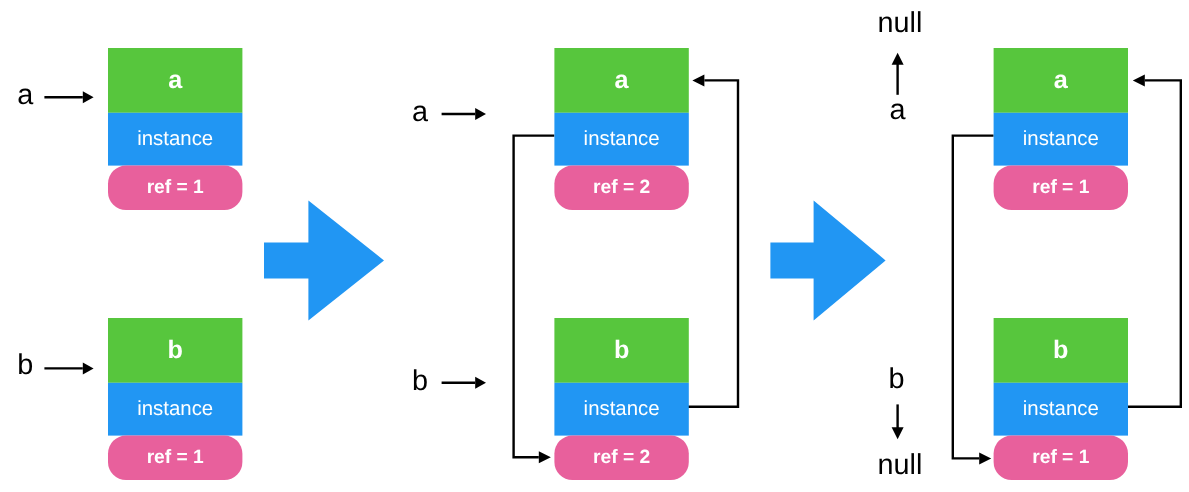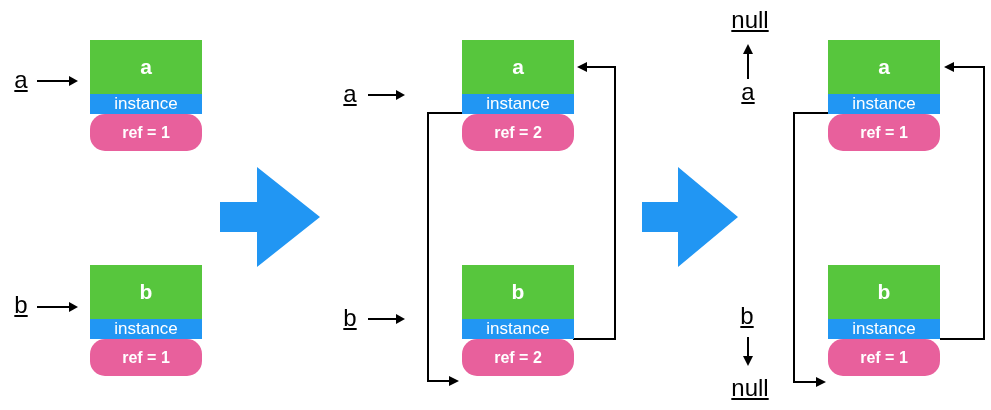--- a/index.html
+++ b/index.html
@@ -20,35 +20,34 @@
   .head { fill: var(--line, #000); stroke: none; }
   .bigarrow { fill: var(--blue, #2196F3); stroke: none; }
 
   .lbl {
     position: absolute;
     transform: translate(-50%, -50%);
     font-size: 24px;
     line-height: 1;
     color: #000;
     white-space: nowrap;
-    text-decoration: underline;
   }
   .obj {
     position: absolute;
     width: 112px;
   }
   .row {
     width: 100%;
     display: flex;
     align-items: center;
     justify-content: center;
     color: #ffffff;
   }
   .row.title { height: 54px; background: var(--green, #57C63D); font-size: 21px; font-weight: 700; }
-  .row.inst  { height: 20px; background: var(--blue, #2196F3);  font-size: 17px; }
+  .row.inst  { height: 44px; background: var(--blue, #2196F3);  font-size: 17px; }
   .row.ref   { height: 37px; background: var(--pink, #E8609C);  font-size: 16px; font-weight: 700; border-radius: 15px; }
 </style>
 </head>
 <body>
 
 <div class="canvas">
 
   <svg class="overlay" viewBox="0 0 991 410" xmlns="http://www.w3.org/2000/svg">
 
     <polygon class="bigarrow" points="220,202 257,202 257,167 320,217 257,267 257,232 220,232"></polygon>

